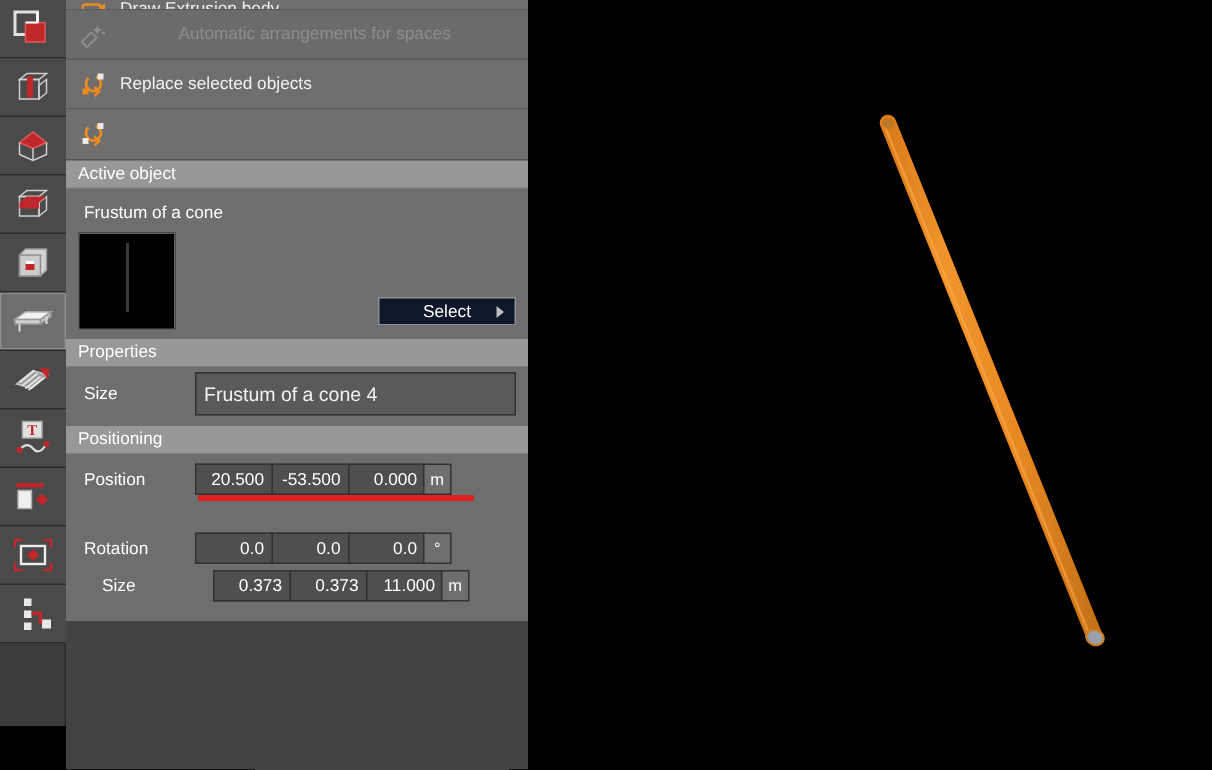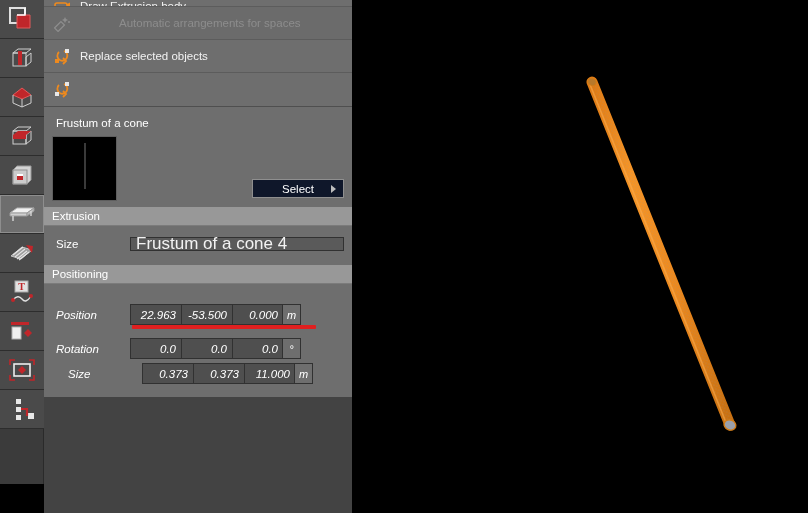--- a/index.html
+++ b/index.html
@@ -65,22 +65,22 @@
   }
   .sel-btn .arw{
     position:absolute; right:7px; top:50%; transform:translateY(-50%);
     width:0;height:0;border-left:5px solid #bdbdbd;
     border-top:4px solid transparent;border-bottom:4px solid transparent;
   }
 
   .prop-row{ display:flex; align-items:center; height:21px; margin-bottom:3px; }
   .prop-lbl{ width:78px; flex:0 0 78px; color:#ffffff; font-size:11.5px; padding-left:4px; }
   .txtfield{
-    flex:1; height:14px; background:#5a5a5a; border:1px solid #313131;
-    color:#f2f2f2; font-size:17px; display:flex; align-items:center;
+    flex:1; height:29px; background:#5a5a5a; border:1px solid #313131;
+    color:#f2f2f2; font-size:13px; display:flex; align-items:center;
     padding:0 5px;
     text-align:center;
   }
   .numgrp{ display:flex; position:relative; }
   .numfield{
     width:52px; height:21px; background:#4f4f4f; border:1px solid #313131;
     color:#ffffff; font-size:11.5px; display:flex; align-items:center;
     justify-content:flex-end; padding:0 5px; margin-right:-1px;
   }
   .unit{
@@ -244,58 +244,61 @@
         <svg width="17" height="17" viewBox="0 0 17 17">
           <path d="M5 4 a5 5 0 1 0 5 -1" fill="none" stroke="#ee8a1e" stroke-width="1.8"></path>
           <rect x="11" y="1" width="4" height="4" fill="#e8e8e8"></rect>
           <rect x="1" y="11" width="4" height="4" fill="#e8e8e8"></rect>
           <path d="M9 10 l3 3 -3 3" fill="none" stroke="#ee8a1e" stroke-width="1.8"></path>
         </svg>
       </span>
     </div>
   </div>
 
+  <div class="sec-head">
+    <span>Active object</span>
+  </div>
   <div class="sec-body" style="position:relative; height:100px;">
     <div class="obj-title">Frustum of a cone</div>
     <div class="thumb">
       <div class="stick"></div>
     </div>
     <div class="sel-btn">
       <span>Select</span>
       <span class="arw"></span>
     </div>
   </div>
 
   <div class="sec-head">
-    <span>Extrusion</span>
+    <span>Properties</span>
   </div>
   <div class="sec-body" style="padding:7px 8px 8px 8px;">
     <div class="prop-row">
       <span class="prop-lbl">Size</span>
       <span class="txtfield">Frustum of a cone 4</span>
     </div>
   </div>
 
   <div class="sec-head">
     <span>Positioning</span>
   </div>
-  <div class="sec-body" style="padding:20px 8px 10px 8px;font-style:italic;">
+  <div class="sec-body" style="padding:6px 8px 10px 8px;">
 
     <div class="prop-row">
       <span class="prop-lbl">Position</span>
       <span class="numgrp">
-        <span class="numfield">22.963</span>
+        <span class="numfield">20.500</span>
         <span class="numfield">-53.500</span>
         <span class="numfield">0.000</span>
         <span class="unit">m</span>
         <span class="redline"></span>
       </span>
     </div>
 
-    <div class="prop-row" style="margin-top:13px;">
+    <div class="prop-row" style="margin-top:25px;">
       <span class="prop-lbl">Rotation</span>
       <span class="numgrp">
         <span class="numfield">0.0</span>
         <span class="numfield">0.0</span>
         <span class="numfield">0.0</span>
         <span class="unit">°</span>
       </span>
     </div>
 
     <div class="prop-row" style="margin-top:4px;margin-left:12px;">

